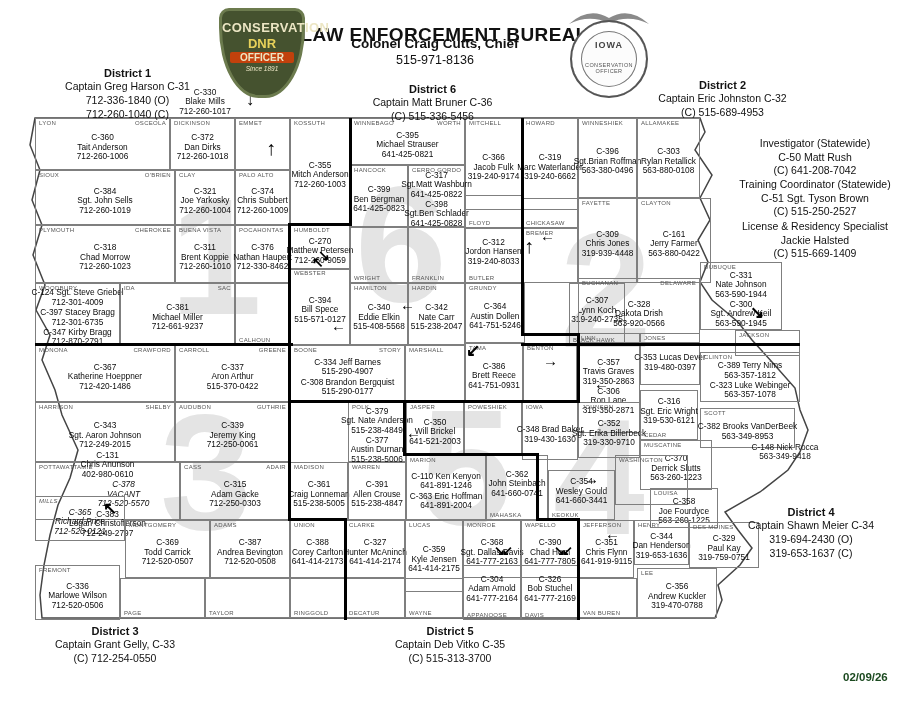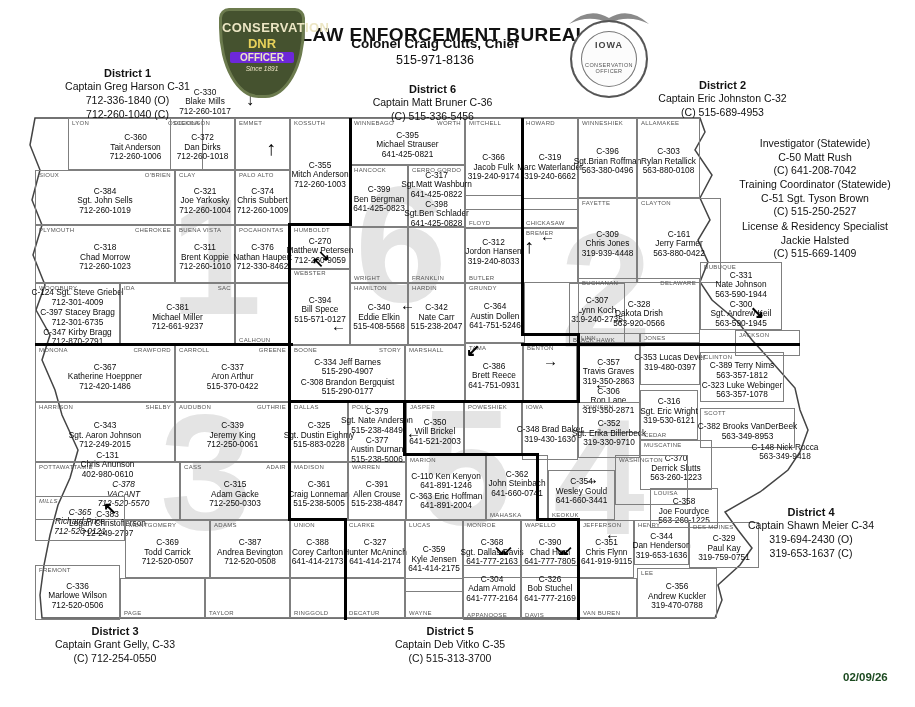--- a/index.html
+++ b/index.html
@@ -31,21 +31,21 @@
   .seg{position:absolute;background:#000;z-index:3;}
   .arrow{position:absolute;z-index:4;color:#000;font-weight:bold;line-height:1;}
   .note{position:absolute;z-index:5;font-size:8.3px;line-height:1.14;text-align:center;}
   .date{position:absolute;left:843px;top:671px;font-weight:bold;font-size:11.5px;color:#1c4a20;z-index:6;}
   
   .shield{position:absolute;left:219px;top:8px;width:86px;height:90px;z-index:6;box-sizing:border-box;
           background:#45522f;border:3px solid #6c7b4e;border-radius:10px 10px 46% 46%/10px 10px 78% 78%;
           color:#ece6c4;text-align:center;padding-top:9px;}
   .sh-top{font-size:13px;font-weight:bold;letter-spacing:.4px;}
   .sh-dnr{font-size:13px;font-weight:bold;color:#e8d25a;margin:1px 0;}
-  .sh-off{font-size:10px;font-weight:bold;background:#6d28d9;margin:1px 8px;border-radius:2px;}
+  .sh-off{font-size:10px;font-weight:bold;background:#c2410c;margin:1px 8px;border-radius:2px;}
   .sh-since{font-size:6.5px;font-style:italic;margin-top:2px;}
   
   .rbadge{position:absolute;left:561px;top:4px;width:96px;height:98px;z-index:6;}
   .rb-eagle{position:absolute;left:4px;top:0;}
   .rb-circle{position:absolute;left:9px;top:16px;width:78px;height:78px;border:2px solid #555;
              border-radius:50%;background:#fcfcfc;box-sizing:border-box;
              box-shadow:inset 0 0 0 9px #fff, inset 0 0 0 10px #777;}
   .rb-iowa{margin-top:18px;text-align:center;font-size:9px;font-weight:bold;color:#444;letter-spacing:1px;}
   .rb-ring{text-align:center;font-size:5.5px;color:#555;margin-top:12px;letter-spacing:.4px;}
 </style>
@@ -138,21 +138,21 @@
         78,450 70,478 58,505 50,535 44,565 40,595 42,618 715,618 722,600 718,585 740,565 752,548
         738,530 725,512 760,492 788,470 800,452 808,430 800,410 795,388 772,362 752,340 738,322
         712,300 700,282 708,262 698,240 710,220 700,198 712,175 695,150 705,132 700,118"></polygon>
     </svg>
   <div class="wm" style="left: 170px; top: 175px;">1</div>
       <div class="wm" style="left: 355px; top: 162px;">6</div>
       <div class="wm" style="left: 560px; top: 208px;">2</div>
       <div class="wm" style="left: 160px; top: 390px;">3</div>
       <div class="wm" style="left: 420px; top: 385px;">5</div>
       <div class="wm" style="left: 553px; top: 395px;">4</div>
-      <div class="county" style="left: 35px; top: 118px; width: 135px; height: 52px; margin-left: 33px;">
+      <div class="county" style="left: 35px; top: 118px; width: 135px; height: 52px;">
         <div class="clabels">
           <span>LYON</span>
           <span>OSCEOLA</span>
         </div>
         <div class="coff">
           <div class="og">
             <div>C-360</div>
             <div>Tait Anderson</div>
             <div>712-260-1006</div>
           </div>
@@ -332,21 +332,21 @@
           <span>FAYETTE</span>
         </div>
         <div class="coff">
           <div class="og">
             <div>C-309</div>
             <div>Chris Jones</div>
             <div>319-939-4448</div>
           </div>
         </div>
       </div>
-      <div class="county" style="left: 637px; top: 198px; width: 84px; height: 85px;">
+      <div class="county" style="left: 637px; top: 198px; width: 74px; height: 85px;">
         <div class="clabels">
           <span>CLAYTON</span>
         </div>
         <div class="coff">
           <div class="og">
             <div>C-161</div>
             <div>Jerry Farmer</div>
             <div>563-880-0422</div>
           </div>
         </div>
@@ -651,21 +651,21 @@
         <div class="clabels">
           <span>JONES</span>
         </div>
         <div class="coff">
           <div class="og">
             <div>C-353 Lucas Dever</div>
             <div>319-480-0397</div>
           </div>
         </div>
       </div>
-      <div class="county" style="left: 700px; top: 352px; width: 84px; height: 50px;">
+      <div class="county" style="left: 700px; top: 352px; width: 100px; height: 50px;">
         <div class="clabels">
           <span>CLINTON</span>
         </div>
         <div class="coff">
           <div class="og">
             <div>C-389 Terry Nims</div>
             <div>563-357-1812</div>
           </div>
           <div class="og">
             <div>C-323 Luke Webinger</div>
@@ -689,32 +689,20 @@
       <div class="county" style="left: 175px; top: 402px; width: 115px; height: 60px;">
         <div class="clabels">
           <span>AUDUBON</span>
           <span>GUTHRIE</span>
         </div>
         <div class="coff">
           <div class="og">
             <div>C-339</div>
             <div>Jeremy King</div>
             <div>712-250-0061</div>
-          </div>
-        </div>
-      </div>
-      <div class="county" style="left: 290px; top: 402px; width: 58px; height: 60px;">
-        <div class="clabels">
-          <span>DALLAS</span>
-        </div>
-        <div class="coff">
-          <div class="og">
-            <div>C-325</div>
-            <div>Sgt. Dustin Eighmy</div>
-            <div>515-883-0228</div>
           </div>
         </div>
       </div>
       <div class="county" style="left: 348px; top: 402px; width: 58px; height: 60px;">
         <div class="clabels">
           <span>POLK</span>
         </div>
         <div class="coff">
           <div class="og">
             <div>C-379</div>

